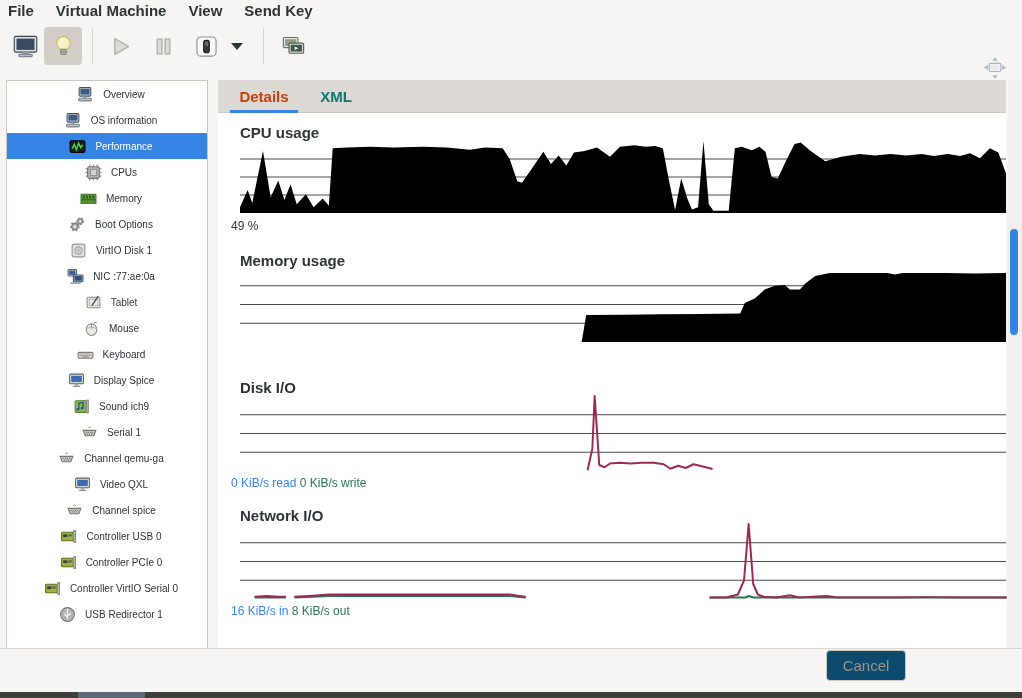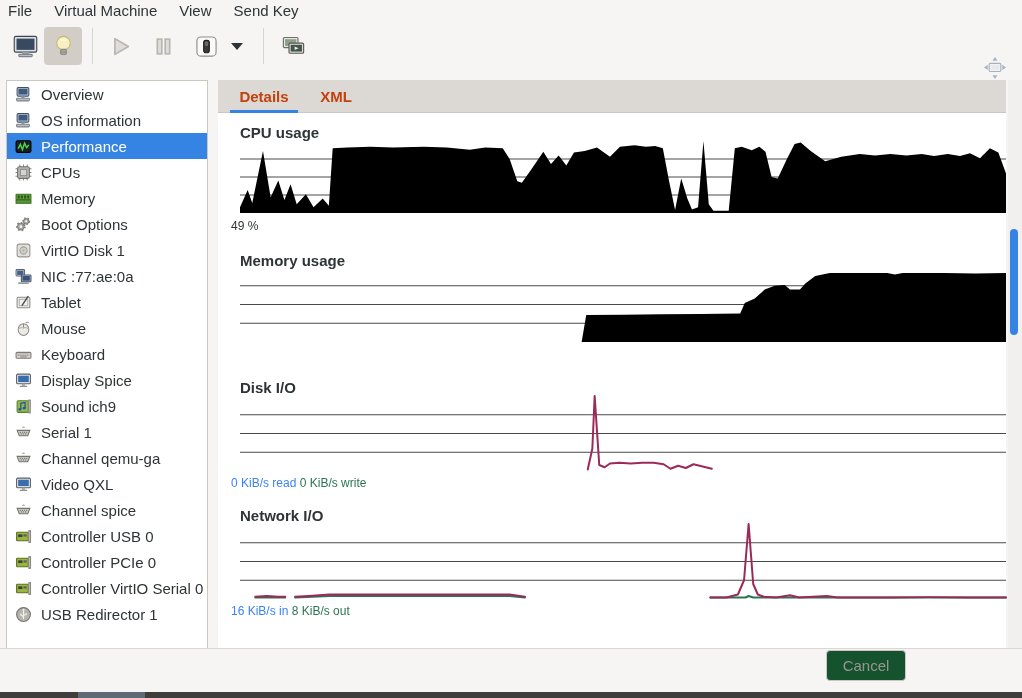--- a/index.html
+++ b/index.html
@@ -1,64 +1,64 @@
 <!DOCTYPE html>
 <html><head>
 <meta charset="utf-8">
 <style>
   html,body{margin:0;padding:0;}
   body{background:#e8e6e3;font-family:"Liberation Sans",sans-serif;color:#2e3436;}
   #window{position:relative;width:1022px;height:698px;background:#f6f5f4;overflow:hidden;}
 
   
   .menubar{position:absolute;top:0;left:0;right:0;height:22px;display:flex;align-items:center;padding-left:8px;font-size:15px;background:#f6f5f4;}
-  .menu-item{padding:0 11px;height:22px;line-height:22px;cursor:default;}
+  .menu-item{padding:0 11px;height:22px;line-height:22px;cursor:default;font-weight:bold;}
   .menu-item:first-child{padding-left:0;}
 
   
   .toolbar{position:absolute;top:22px;left:0;right:0;height:48px;display:flex;align-items:center;background:#f6f5f4;}
   .tbtn{width:38px;height:38px;display:flex;align-items:center;justify-content:center;border-radius:4px;flex:none;}
   .tbtn svg{width:27px;height:27px;display:block;}
   .tbtn.active{background:#d2cdc7;}
   .vsep{width:1px;height:36px;background:#d8d4cf;flex:none;}
   .arrow-down{width:0;height:0;border-left:6px solid transparent;border-right:6px solid transparent;border-top:7px solid #2e3436;}
   .arrow-box{width:24px;height:38px;display:flex;align-items:center;justify-content:center;flex:none;}
   .fullscreen-btn{position:absolute;right:8px;top:27px;width:38px;height:38px;display:flex;align-items:center;justify-content:center;}
   .fullscreen-btn svg{width:28px;height:28px;opacity:.75;}
 
   
   .sidebar{position:absolute;left:6px;top:80px;width:202px;height:570px;background:#ffffff;border:1px solid #cdc7c2;box-sizing:border-box;overflow:hidden;}
-  .srow{height:26px;display:flex;align-items:center;padding-left:8px;gap:9px;font-size:15px;white-space:nowrap;}
+  .srow{height:26px;display:flex;align-items:center;padding-left:8px;gap:9px;font-size:10px;white-space:nowrap;justify-content:center;}
   .srow svg{width:17px;height:17px;flex:none;}
   .srow.selected{background:#3584e4;color:#ffffff;}
 
   .addhw{position:absolute;left:6px;top:656px;width:202px;height:31px;border:1px solid #c2bcb6;border-radius:4px;background:linear-gradient(#fbfafa,#edebe9);font-size:15px;color:#2e3436;display:flex;align-items:center;justify-content:center;box-sizing:border-box;cursor:default;}
 
   
   .content{position:absolute;left:218px;top:80px;width:788px;height:568px;background:#ffffff;}
   .tabbar{position:absolute;top:0;left:0;right:0;height:33px;background:#dcd8d4;border-bottom:1px solid #cbc6c1;box-sizing:border-box;}
   .tab{position:absolute;top:0;height:33px;display:flex;align-items:center;justify-content:center;font-size:15px;font-weight:bold;}
   .tab.details{left:10px;width:72px;color:#c2410c;}
-  .tab.xml{left:96px;width:44px;color:#c2410c;}
+  .tab.xml{left:96px;width:44px;color:#0f766e;}
   .tab.active::after{content:'';position:absolute;bottom:0;left:2px;right:2px;height:3px;background:#3584e4;}
 
   .sec-title{position:absolute;left:22px;font-size:15px;font-weight:bold;color:#2e3436;white-space:nowrap;}
   .chart{position:absolute;left:22px;width:766px;}
   .chart-svg{width:100%;height:100%;display:block;overflow:visible;}
   .value{position:absolute;left:13px;width:766px;font-size:12px;color:#2e3436;white-space:nowrap;}
   .c-read{color:#3b82f6;}
   .c-write{color:#2c7551;margin-top:28px;}
 
   
   .scroll-strip{position:absolute;left:1008px;top:80px;width:14px;height:568px;background:#f1f0ee;}
   .scroll-thumb{position:absolute;left:1010px;top:229px;width:8px;height:106px;background:#3584e4;border-radius:4px;}
 
   
   .footer{position:absolute;left:0;top:648px;width:1022px;height:44px;background:#f6f5f4;border-top:1px solid #dad6d2;box-sizing:border-box;}
-  .fbtn{position:absolute;border:1px solid #cdc7c2;border-radius:4px;background:#14532d;color:#9a958f;font-size:15px;display:flex;align-items:center;justify-content:center;box-sizing:border-box;width:80px;height:31px;top:650px;}
+  .fbtn{position:absolute;border:1px solid #cdc7c2;border-radius:4px;background:#0c4a6e;color:#9a958f;font-size:15px;display:flex;align-items:center;justify-content:center;box-sizing:border-box;width:80px;height:31px;top:650px;}
   .fbtn.cancel{left:826px;}
   .fbtn.apply{left:923px;margin-top:44px;}
 
   .bottom-edge{position:absolute;left:0;top:692px;width:1022px;height:6px;background:#403e3b;}
   .bottom-edge-light{position:absolute;left:78px;top:692px;width:67px;height:6px;background:#5f6a76;}
 </style>
 </head>
 <body>
 
 <svg width="0" height="0" style="position:absolute" aria-hidden="true">

